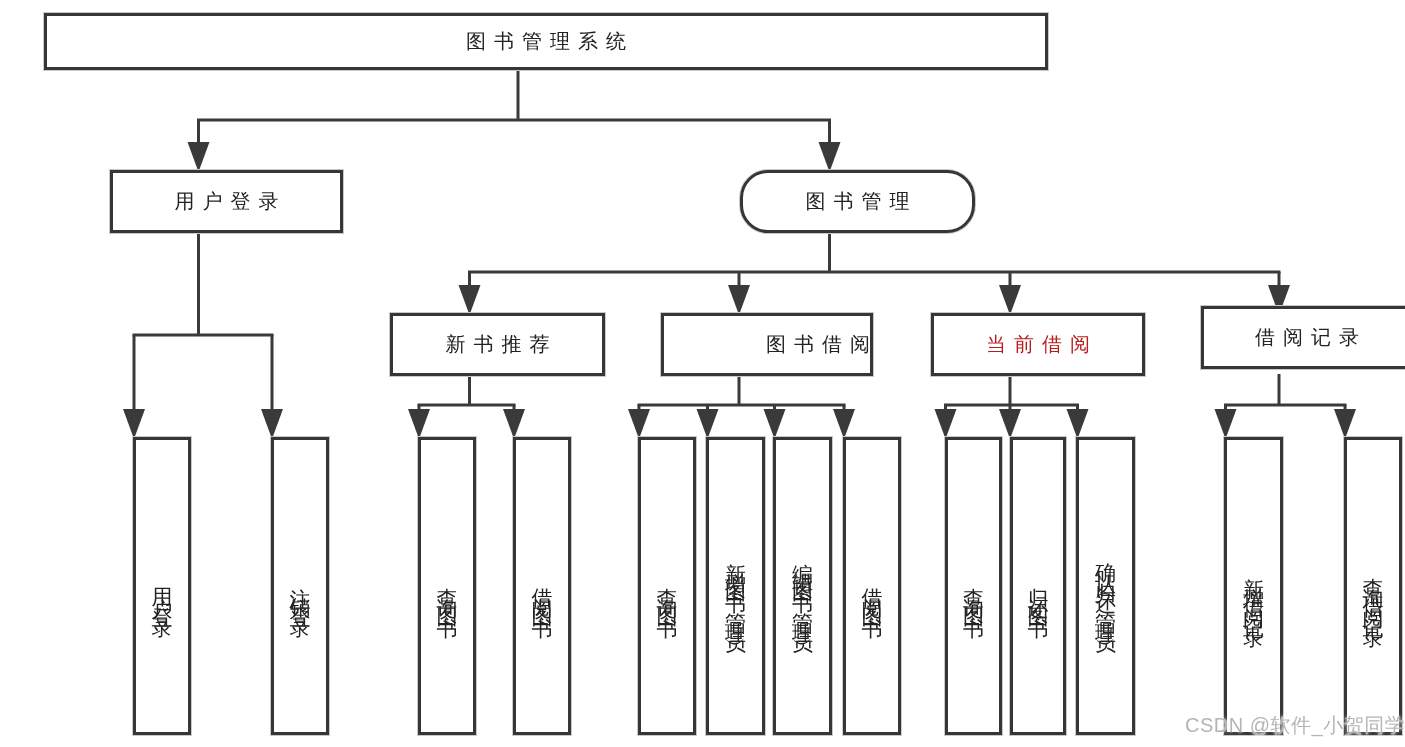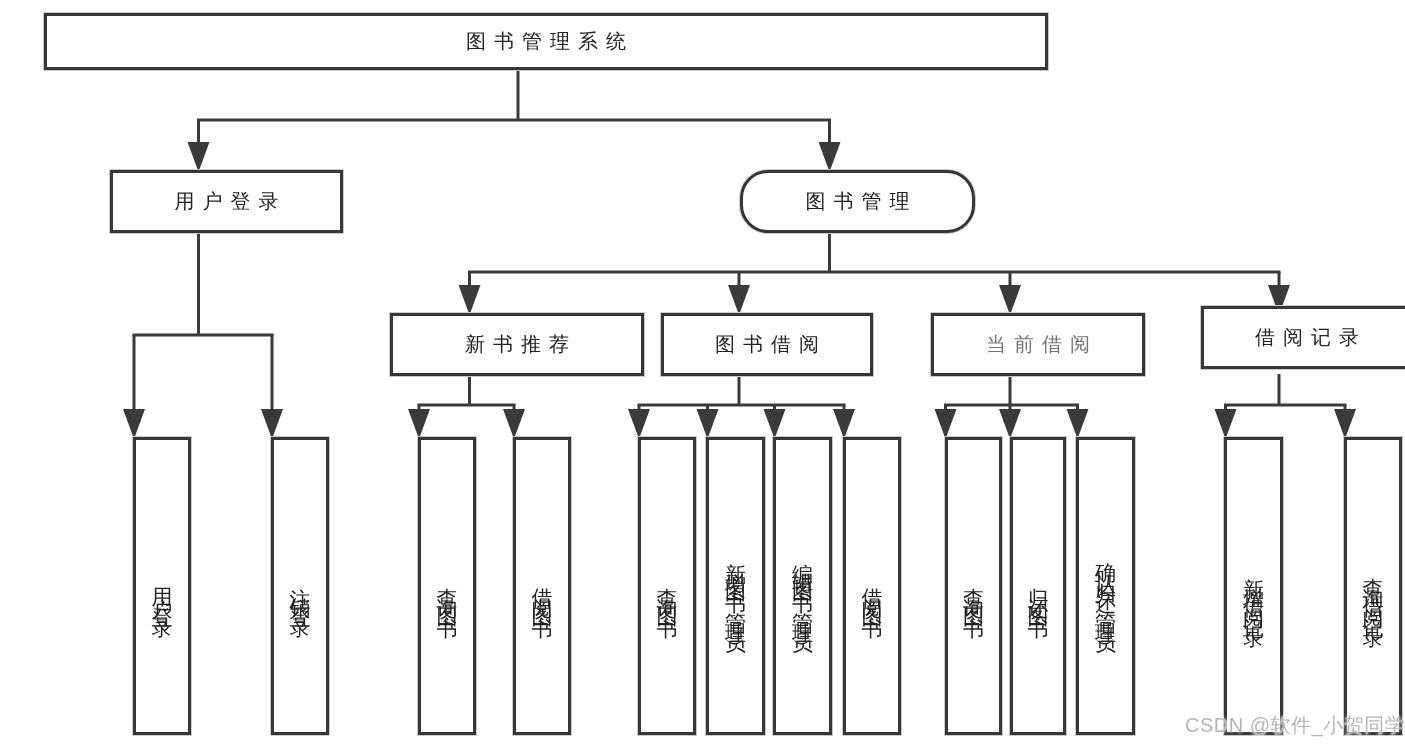--- a/index.html
+++ b/index.html
@@ -108,27 +108,27 @@
   <div class="watermark">CSDN @软件_小贺同学</div>
 <div class="node h" style="left: 16px; top: 13px; width: 1004px; height: 57px; border-color: rgb(54, 54, 54); background: rgb(255, 255, 255); color: rgb(34, 34, 34);">
       <span>图书管理系统</span>
     </div>
     <div class="node h" style="left: 82px; top: 170px; width: 233px; height: 63px; border-color: rgb(54, 54, 54); background: rgb(255, 255, 255); color: rgb(34, 34, 34);">
       <span>用户登录</span>
     </div>
     <div class="node h" style="left: 712px; top: 170px; width: 235px; height: 63px; border-color: rgb(54, 54, 54); background: rgb(255, 255, 255); color: rgb(34, 34, 34); border-radius: 28px;">
       <span>图书管理</span>
     </div>
-    <div class="node h" style="left: 362px; top: 313px; width: 254px; height: 63px; border-color: rgb(54, 54, 54); background: rgb(255, 255, 255); color: rgb(34, 34, 34);">
+    <div class="node h" style="left: 362px; top: 313px; width: 215px; height: 63px; border-color: rgb(54, 54, 54); background: rgb(255, 255, 255); color: rgb(34, 34, 34);">
       <span>新书推荐</span>
     </div>
-    <div class="node h" style="left: 633px; top: 313px; width: 212px; height: 63px; border-color: rgb(54, 54, 54); background: rgb(255, 255, 255); color: rgb(34, 34, 34);">
+    <div class="node h" style="left: 633px; top: 313px; width: 212px; height: 63px; border-color: rgb(54, 54, 54); background: rgb(255, 255, 255); color: rgb(34, 34, 34); justify-content: flex-end;">
       <span>图书借阅</span>
     </div>
-    <div class="node h" style="left: 903px; top: 313px; width: 214px; height: 63px; border-color: rgb(54, 54, 54); background: rgb(255, 255, 255); color: #737373;">
+    <div class="node h" style="left: 903px; top: 313px; width: 214px; height: 63px; border-color: rgb(54, 54, 54); background: rgb(255, 255, 255); color: #b91c1c;">
       <span>当前借阅</span>
     </div>
     <div class="node h" style="left: 1173px; top: 306px; width: 212px; height: 63px; border-color: rgb(54, 54, 54); background: rgb(255, 255, 255); color: rgb(34, 34, 34);">
       <span>借阅记录</span>
     </div>
     <div class="node v" style="left: 105px; top: 437px; width: 58px; height: 298px; border-color: rgb(54, 54, 54); background: rgb(255, 255, 255); color: rgb(34, 34, 34);">
       <span>用户登录</span>
     </div>
     <div class="node v" style="left: 243px; top: 437px; width: 58px; height: 298px; border-color: rgb(54, 54, 54); background: rgb(255, 255, 255); color: rgb(34, 34, 34);">
       <span>注销登录</span>

